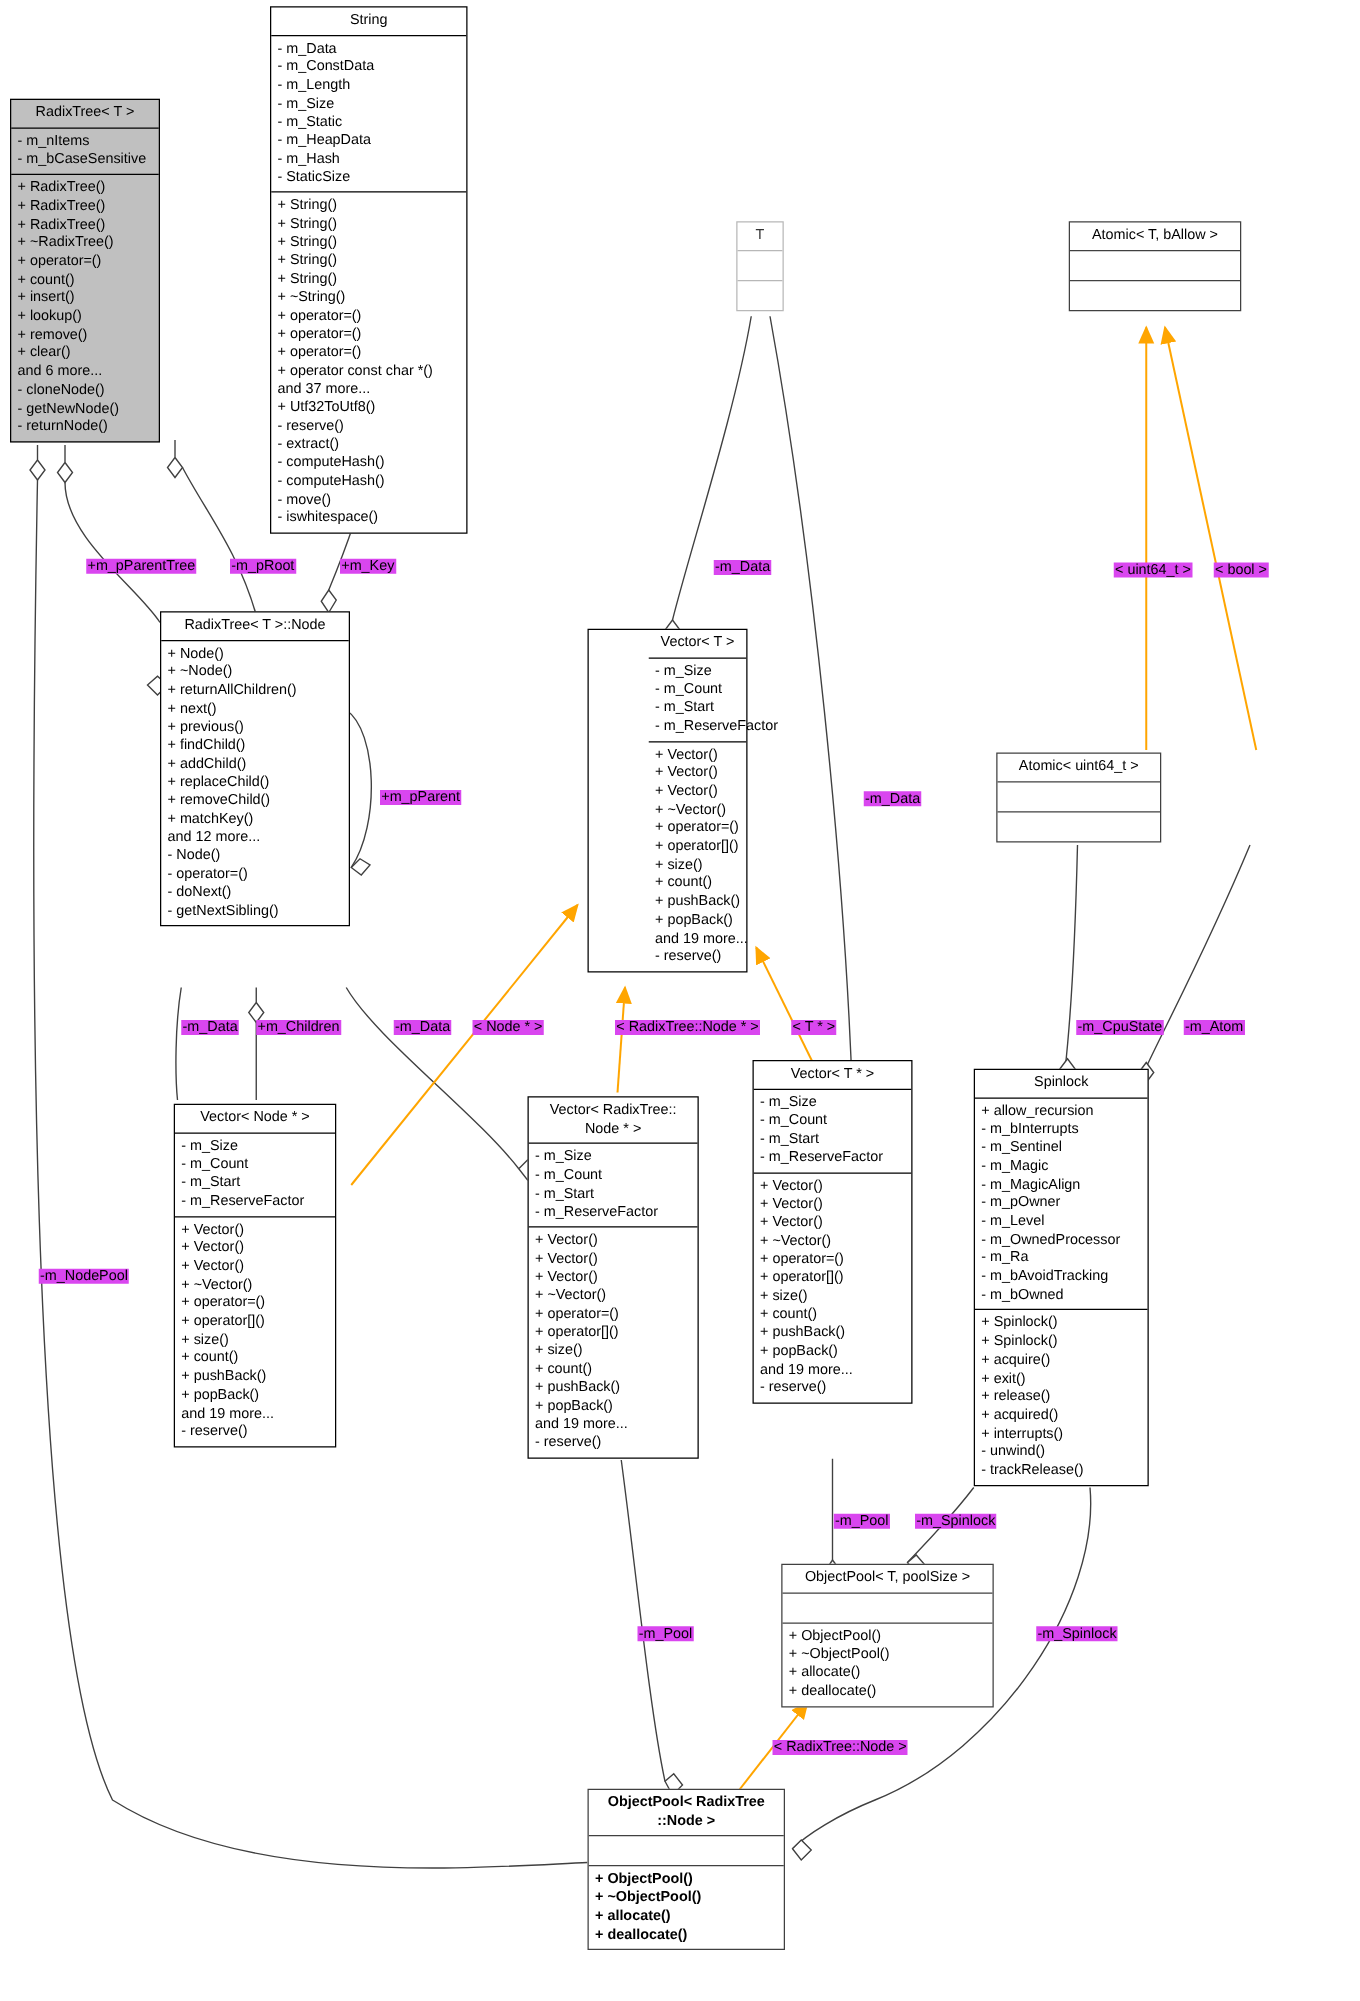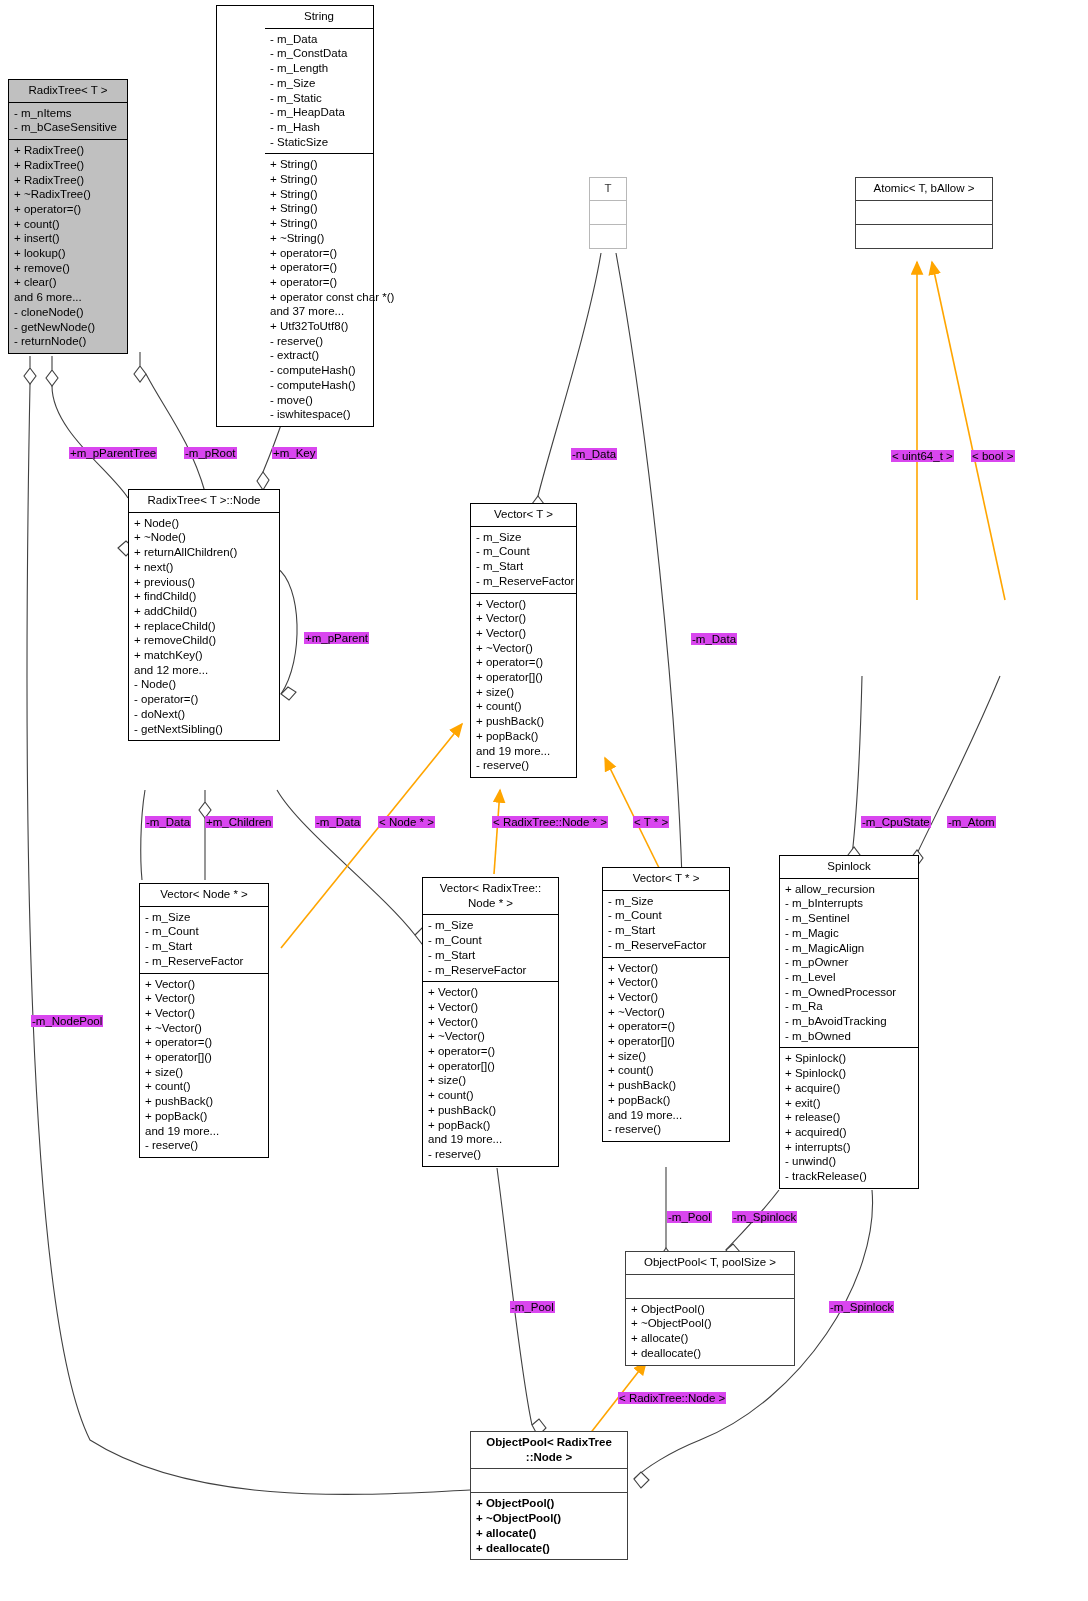--- a/index.html
+++ b/index.html
@@ -155,21 +155,21 @@
         <div class="row">+ lookup()</div>
         <div class="row">+ remove()</div>
         <div class="row">+ clear()</div>
         <div class="row">and 6 more...</div>
         <div class="row">- cloneNode()</div>
         <div class="row">- getNewNode()</div>
         <div class="row">- returnNode()</div>
       </div>
   </div>
 
-  <div class="uml" style="left:216px; top:5px; width:158px;padding-left:48px;">
+  <div class="uml" style="left:216px; top:5px; width:158px;">
     <div class="title">String</div>
     <div class="attrs">
         <div class="row">- m_Data</div>
         <div class="row">- m_ConstData</div>
         <div class="row">- m_Length</div>
         <div class="row">- m_Size</div>
         <div class="row">- m_Static</div>
         <div class="row">- m_HeapData</div>
         <div class="row">- m_Hash</div>
         <div class="row">- StaticSize</div>
@@ -201,20 +201,25 @@
     <div class="attrs empty-compartment"></div>
     <div class="ops empty-compartment"></div>
   </div>
 
   <div class="uml thick" style="left:855px; top:177px; width:138px;">
     <div class="title">Atomic&lt; T, bAllow &gt;</div>
     <div class="attrs empty-compartment"></div>
     <div class="ops empty-compartment"></div>
   </div>
 
+  <div class="uml thick" style="left:797px; top:602px; width:132px;">
+    <div class="title">Atomic&lt; uint64_t &gt;</div>
+    <div class="attrs empty-compartment"></div>
+    <div class="ops empty-compartment"></div>
+  </div>
 
 
   <div class="uml" style="left:128px; top:489px; width:152px;">
     <div class="title">RadixTree&lt; T &gt;::Node</div>
     <div class="ops">
         <div class="row">+ Node()</div>
         <div class="row">+ ~Node()</div>
         <div class="row">+ returnAllChildren()</div>
         <div class="row">+ next()</div>
         <div class="row">+ previous()</div>
@@ -224,21 +229,21 @@
         <div class="row">+ removeChild()</div>
         <div class="row">+ matchKey()</div>
         <div class="row">and 12 more...</div>
         <div class="row">- Node()</div>
         <div class="row">- operator=()</div>
         <div class="row">- doNext()</div>
         <div class="row">- getNextSibling()</div>
       </div>
   </div>
 
-  <div class="uml" style="left:470px; top:503px; width:107px;">
+  <div class="uml" style="left:470px; top:503px; width:128px;padding-left:48px;">
     <div class="title">Vector&lt; T &gt;</div>
     <div class="attrs">
         <div class="row">- m_Size</div>
         <div class="row">- m_Count</div>
         <div class="row">- m_Start</div>
         <div class="row">- m_ReserveFactor</div>
       </div>
     <div class="ops">
         <div class="row">+ Vector()</div>
         <div class="row">+ Vector()</div>
@@ -297,21 +302,21 @@
         <div class="row">+ operator[]()</div>
         <div class="row">+ size()</div>
         <div class="row">+ count()</div>
         <div class="row">+ pushBack()</div>
         <div class="row">+ popBack()</div>
         <div class="row">and 19 more...</div>
         <div class="row">- reserve()</div>
       </div>
   </div>
 
-  <div class="uml" style="left:602px; top:867px; width:128px;">
+  <div class="uml" style="left:602px; top:848px; width:128px;">
     <div class="title">Vector&lt; T * &gt;</div>
     <div class="attrs">
         <div class="row">- m_Size</div>
         <div class="row">- m_Count</div>
         <div class="row">- m_Start</div>
         <div class="row">- m_ReserveFactor</div>
       </div>
     <div class="ops">
         <div class="row">+ Vector()</div>
         <div class="row">+ Vector()</div>

